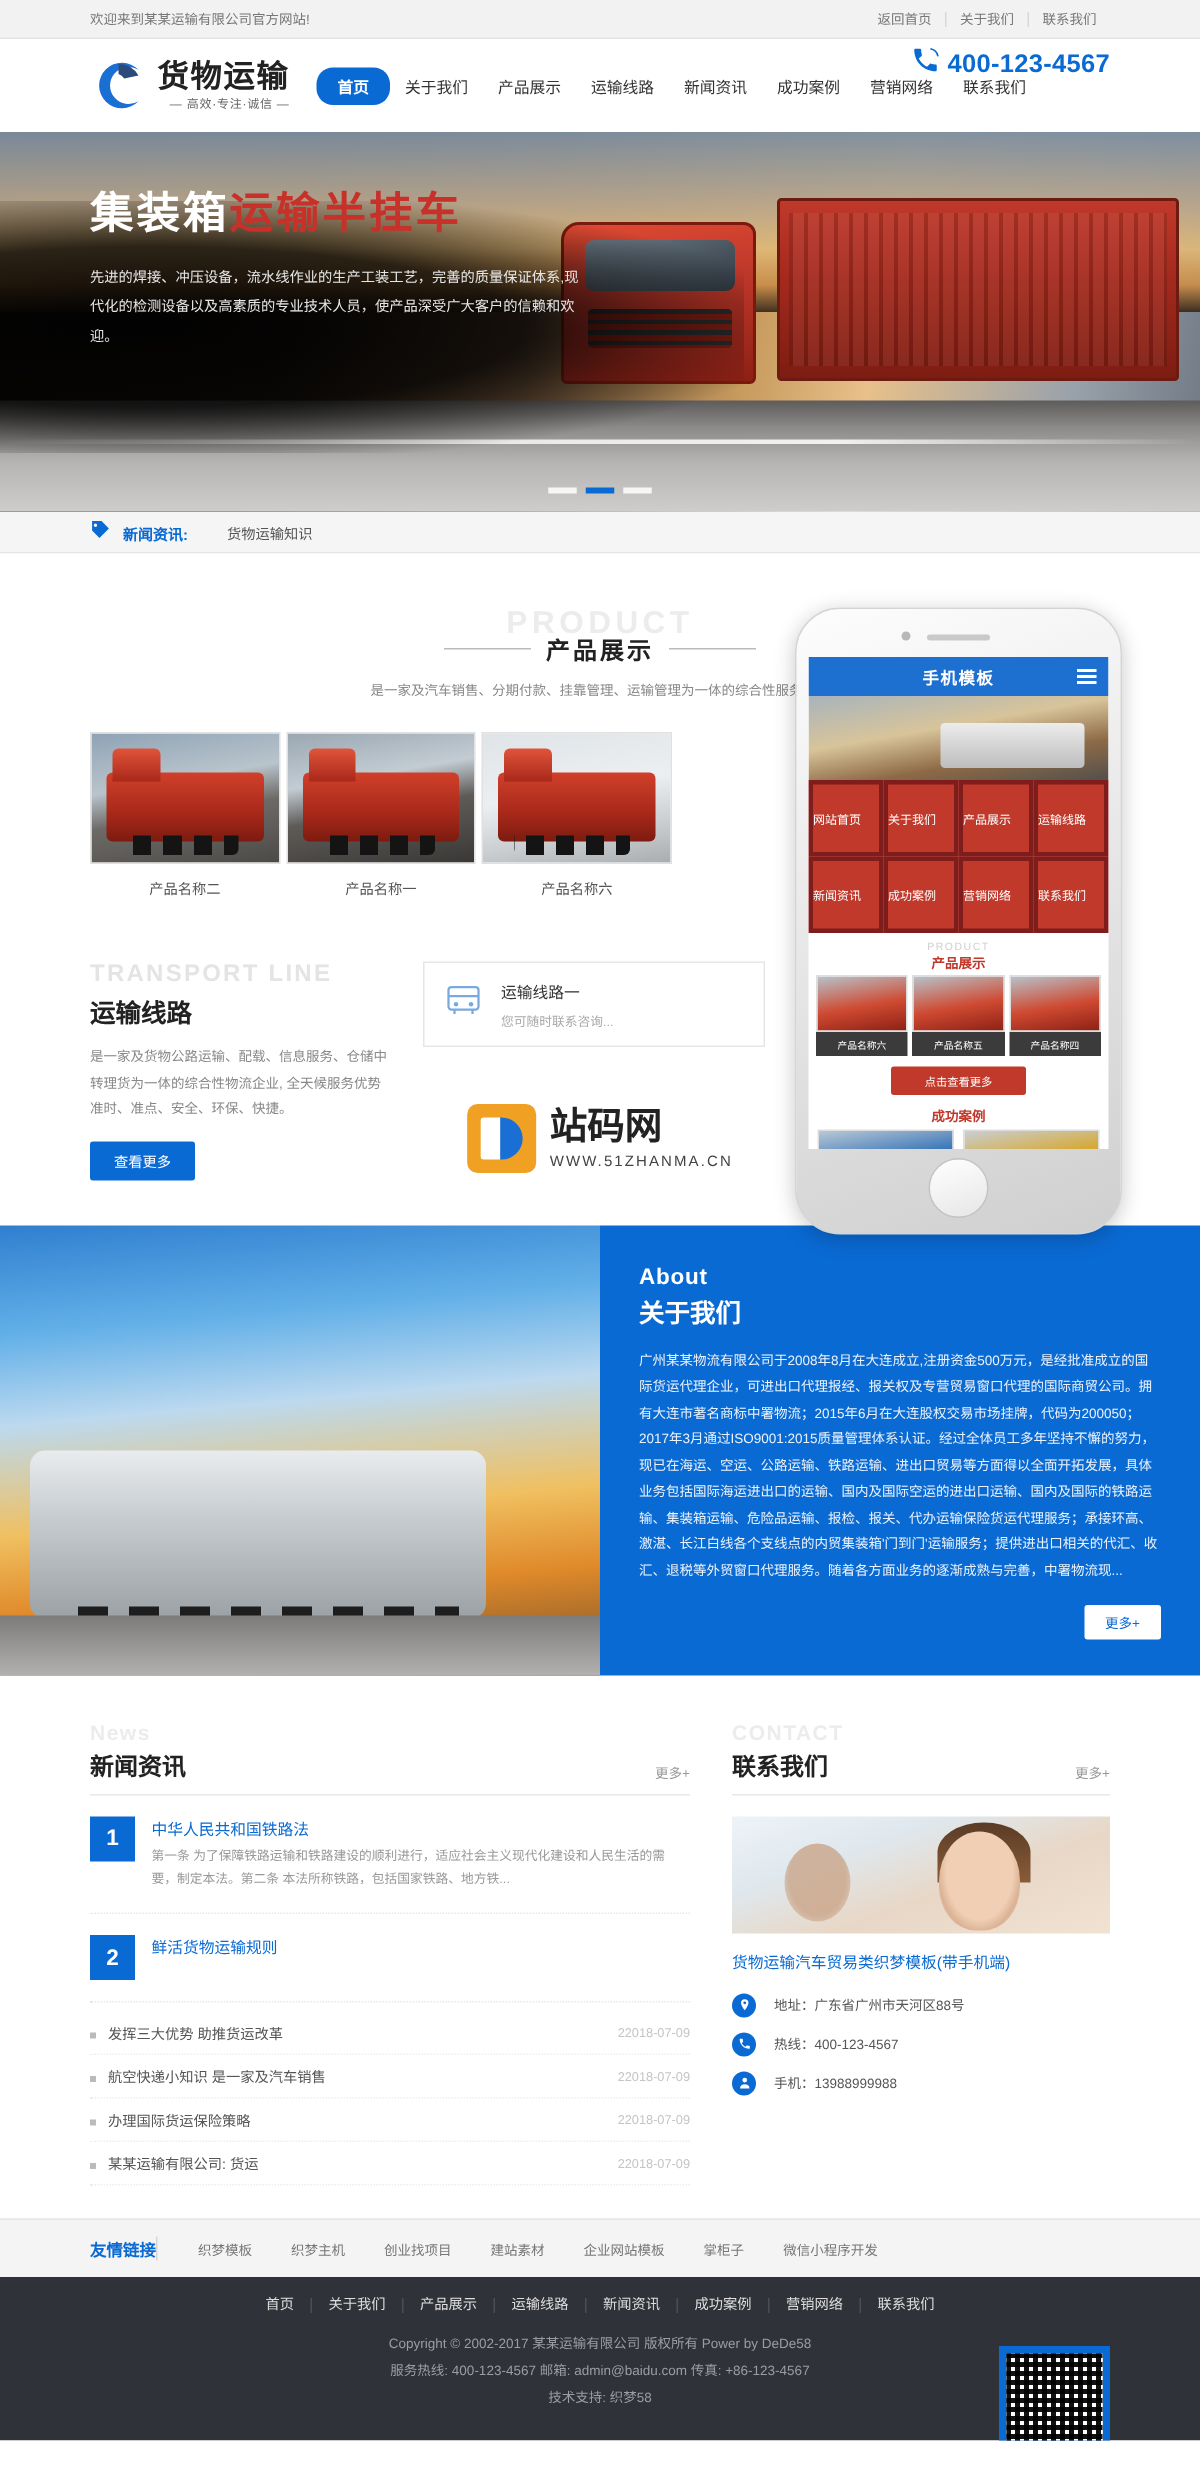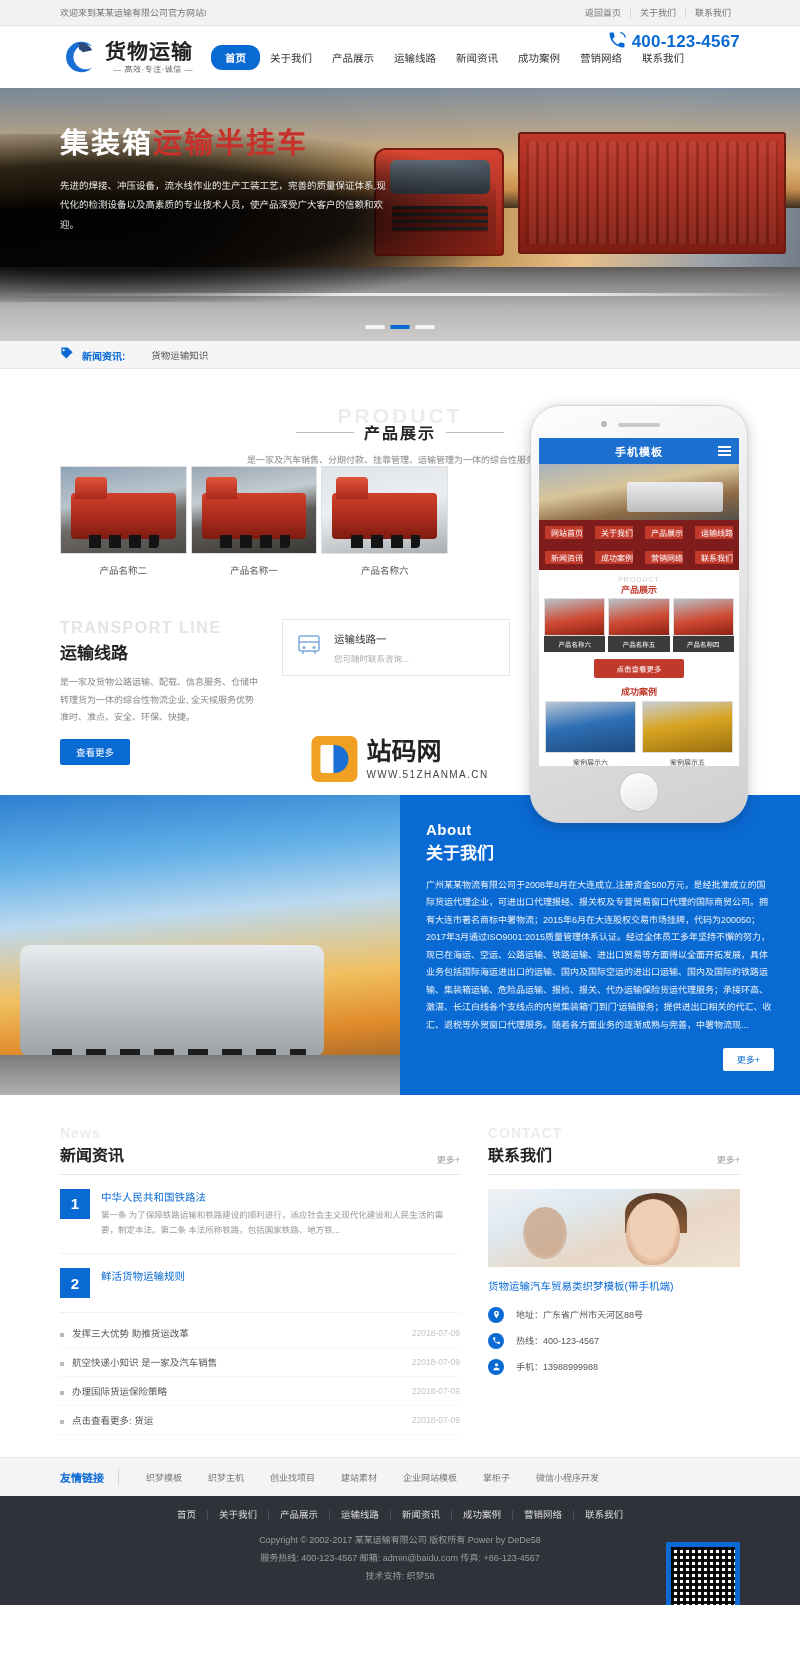--- a/index.html
+++ b/index.html
@@ -160,21 +160,21 @@
   .sec-cn-row .ln { width: 58px; height: 1px; background: #bbb; }
   .sec-cn { font-size: 16px; color: #222; font-weight: bold; letter-spacing: 2px; }
   .sec-sub {
     margin-top: 9px; font-size: 9px; color: #888; text-align: center;
   }
 
   
   .product { padding: 36px 0 18px; background: #fff; }
   .prod-grid {
     display: grid; grid-template-columns: repeat(3, 1fr); gap: 4px;
-    width: 388px;
+    margin-top: 22px; width: 388px;
   }
   .prod-card { }
   .prod-img {
     width: 100%; height: 88px; border: 1px solid #e0e0e0; position: relative; overflow: hidden;
   }
   .prod-img.t1 { background: linear-gradient(170deg,#8fa3b5 0%,#b9c4cc 38%,#6d6a66 60%,#4c4a48 100%); }
   .prod-img.t2 { background: linear-gradient(170deg,#9aa7b2 0%,#c3ccd3 35%,#5e5b57 58%,#3a3836 100%); }
   .prod-img.t3 { background: linear-gradient(170deg,#dfe4e8 0%,#eceff1 45%,#c9cdd0 75%,#a9adb0 100%); }
   .ptruck {
     position: absolute; bottom: 14px; left: 8%; width: 84%; height: 46px;
@@ -252,22 +252,22 @@
     height: 56px;
     background: linear-gradient(170deg,#a8b4bc 0%,#d8c49a 40%,#8d6a46 70%,#53504c 100%);
     position: relative; overflow: hidden;
   }
   .ph-banner::after {
     content:""; position:absolute; right:16px; bottom:8px; width: 96px; height: 30px;
     background: linear-gradient(180deg,#ececec 0%,#bdbdbd 100%); border-radius: 3px;
   }
   .ph-nav { display: grid; grid-template-columns: repeat(4,1fr); }
   .ph-nav a {
-    background: #c0392b; color: #fff; font-size: 8px; text-align: right;
-    padding: 1px 0; text-decoration: none; border: 6px solid #7f1d1d;
+    background: #c0392b; color: #fff; font-size: 8px; text-align: left;
+    padding: 17px 0; text-decoration: none; border: 3px solid #7f1d1d;
   }
   .ph-sec { text-align: center; padding: 6px 0 2px; }
   .ph-sec-en { font-size: 7px; color: #cfcfcf; letter-spacing: 1px; }
   .ph-sec-cn { font-size: 9px; color: #c0392b; font-weight: bold; }
   .ph-prods { display: grid; grid-template-columns: repeat(3,1fr); gap: 3px; padding: 0 5px; }
   .ph-prod { }
   .ph-prod-img {
     height: 38px; background: linear-gradient(170deg,#b7c2ca 0%,#cf4a32 55%,#8d2114 100%);
     border: 1px solid #ddd;
   }
@@ -393,21 +393,21 @@
   .c-row { display: flex; align-items: center; gap: 12px; padding: 5px 0; font-size: 9px; color: #555; }
   .c-ico {
     width: 16px; height: 16px; flex: none; border-radius: 50%; background: #0a6ad4;
     color: #fff; font-size: 9px; display: flex; align-items: center; justify-content: center;
   }
 
   
   .friends { background: #f4f4f4; border-top: 1px solid #e6e6e6; padding: 11px 0; }
   .friends .wrap { display: flex; align-items: center; gap: 0; }
   .friends-label {
-    font-size: 11px; font-weight: bold; color: #0a6ad4; padding-right: 14px;
+    font-size: 11px; font-weight: bold; color: #0a6ad4; 
     border-right: 1px solid #d6d6d6; margin-right: 14px;
   }
   .friends a { font-size: 9px; color: #777; text-decoration: none; padding: 0 13px; }
 
   
   footer { background: #2f3238; color: #bdbdbd; padding: 14px 0 20px; position: relative; }
   .fnav { display: flex; justify-content: center; align-items: center; padding-bottom: 11px; }
   .fnav a {
     font-size: 9.5px; color: #ddd; text-decoration: none; padding: 0 11px;
     border-right: 1px solid #4a4d53; line-height: 10px;
@@ -698,21 +698,21 @@
         </div>
         <div class="news-li">
           <span><i class="dot"></i><span>航空快递小知识 是一家及汽车销售</span></span>
           <span class="date">22018-07-09</span>
         </div>
         <div class="news-li">
           <span><i class="dot"></i><span>办理国际货运保险策略</span></span>
           <span class="date">22018-07-09</span>
         </div>
         <div class="news-li">
-          <span><i class="dot"></i><span>点击查看更多: 货运</span></span>
+          <span><i class="dot"></i><span>某某运输有限公司: 货运</span></span>
           <span class="date">22018-07-09</span>
         </div>
       </div>
     </div>
 
     <div class="col-contact">
       <div class="blk-head">
         <span>
           <div class="blk-en">CONTACT</div>
           <div class="blk-cn">联系我们</div>

